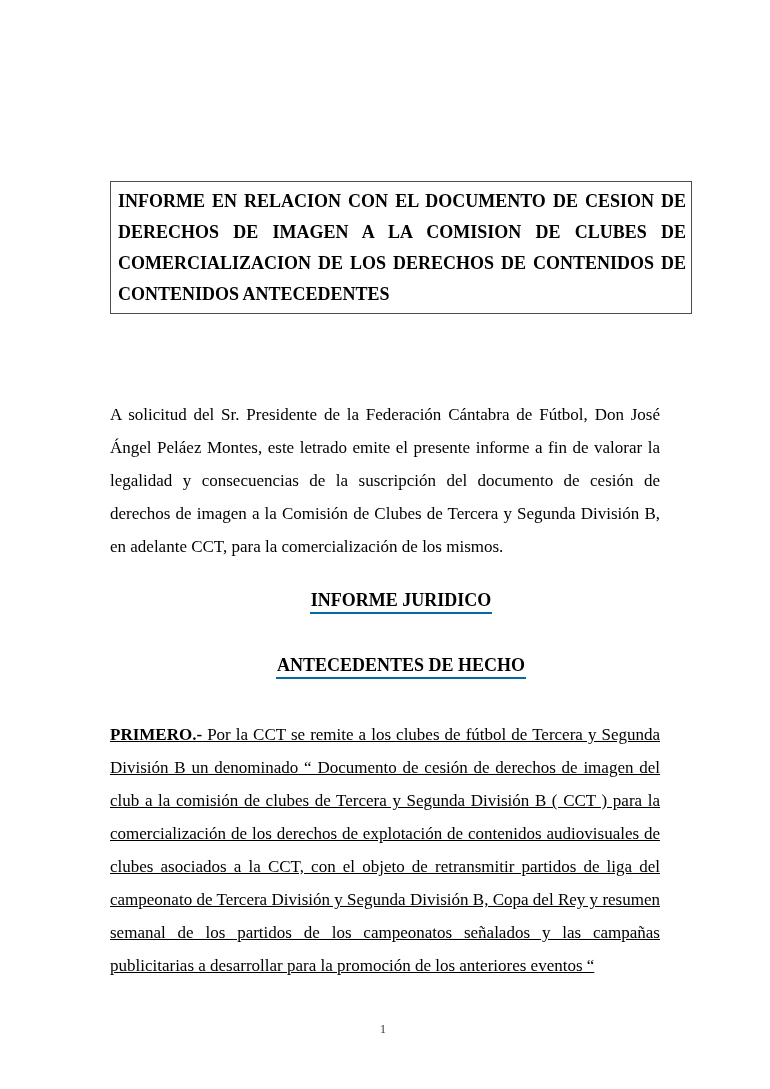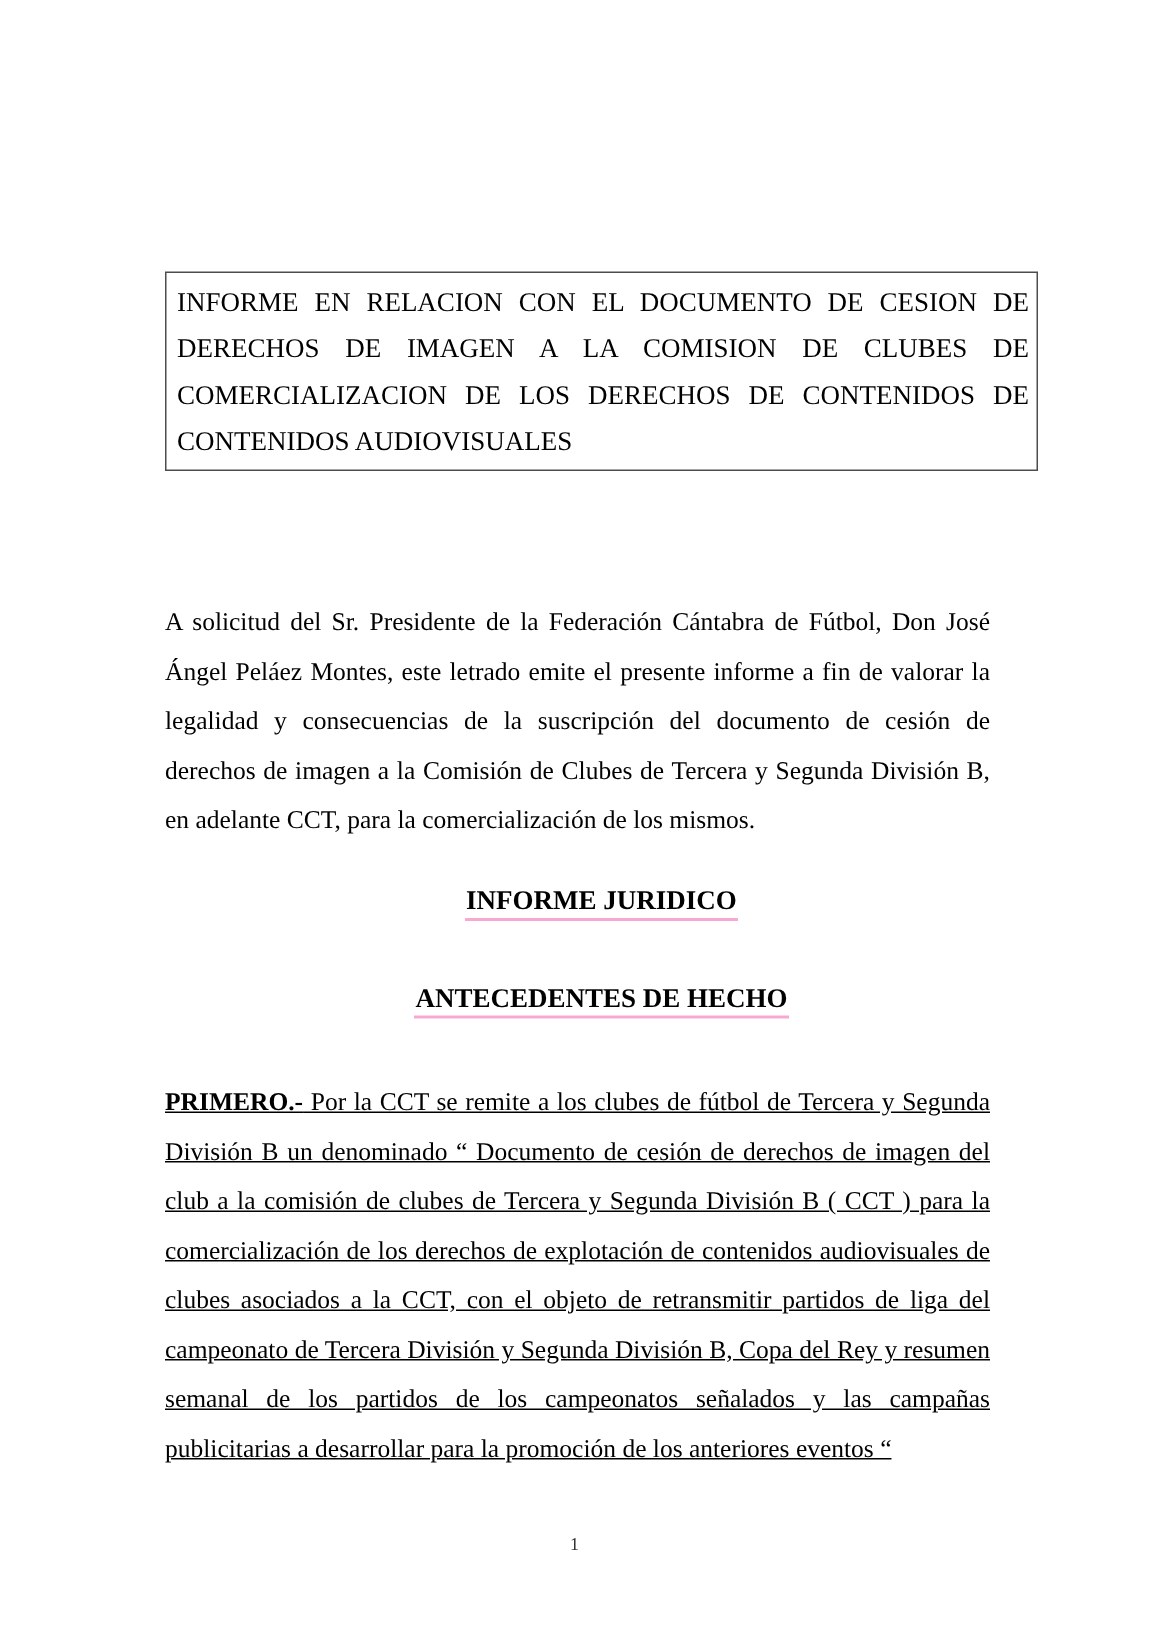--- a/index.html
+++ b/index.html
@@ -10,21 +10,21 @@
     height: 1089px;
     background: #ffffff;
     font-family: "Liberation Serif", "DejaVu Serif", serif;
     color: #000000;
     overflow: hidden;
   }
   .title-box {
     margin: 181px 78px 16px 110px;   
     border: 1px solid #4d4d4d;
     padding: 4px 5px 3px 7px;
-    font-weight: normal;
+    font-weight: bold;
     font-size: 18px;
     line-height: 31px;
   }
   .title-box .box-line {
     text-align: justify;
     text-align-last: justify;
     white-space: normal;
   }
   .title-box .box-line.last {
     text-align-last: left;
@@ -42,21 +42,21 @@
   .doc-heading {
     margin-left: 110px;
     width: 582px;              
     text-align: center;
     font-weight: bold;
     font-size: 18px;
     line-height: 22px;
   }
   .doc-heading .underlined {
     display: inline-block;
-    border-bottom: 2px solid #f9a8d4;
+    border-bottom: 2px solid #0369a1;
     padding: 0 1px 1px 1px;
     text-align: center;
   }
   .h-main    { margin-top: 26px; }
   .h-section { margin-top: 40px; }
   .page-number {
     position: absolute;
     top: 1022px;
     left: 0;
     width: 766px;              
@@ -67,21 +67,21 @@
 </style>
 </head>
 <body>
 
 <div class="page">
 
   <div class="title-box">
     <div class="box-line">INFORME EN RELACION CON EL DOCUMENTO DE CESION DE</div>
     <div class="box-line">DERECHOS DE IMAGEN A LA COMISION DE CLUBES DE</div>
     <div class="box-line">COMERCIALIZACION DE LOS DERECHOS DE CONTENIDOS DE</div>
-    <div class="box-line last">CONTENIDOS AUDIOVISUALES</div>
+    <div class="box-line last">CONTENIDOS ANTECEDENTES</div>
   </div>
 
   <p class="body-par par-intro">A solicitud del Sr. Presidente de la Federación Cántabra de Fútbol, Don José Ángel Peláez Montes, este letrado emite el presente informe a fin de valorar la legalidad y consecuencias de la suscripción del documento de cesión de derechos de imagen a la Comisión de Clubes de Tercera y Segunda División B, en adelante CCT, para la comercialización de los mismos.</p>
 
   <div class="doc-heading h-main">
     <span class="underlined">INFORME JURIDICO</span>
   </div>
 
   <div class="doc-heading h-section">
     <span class="underlined">ANTECEDENTES DE HECHO</span>

